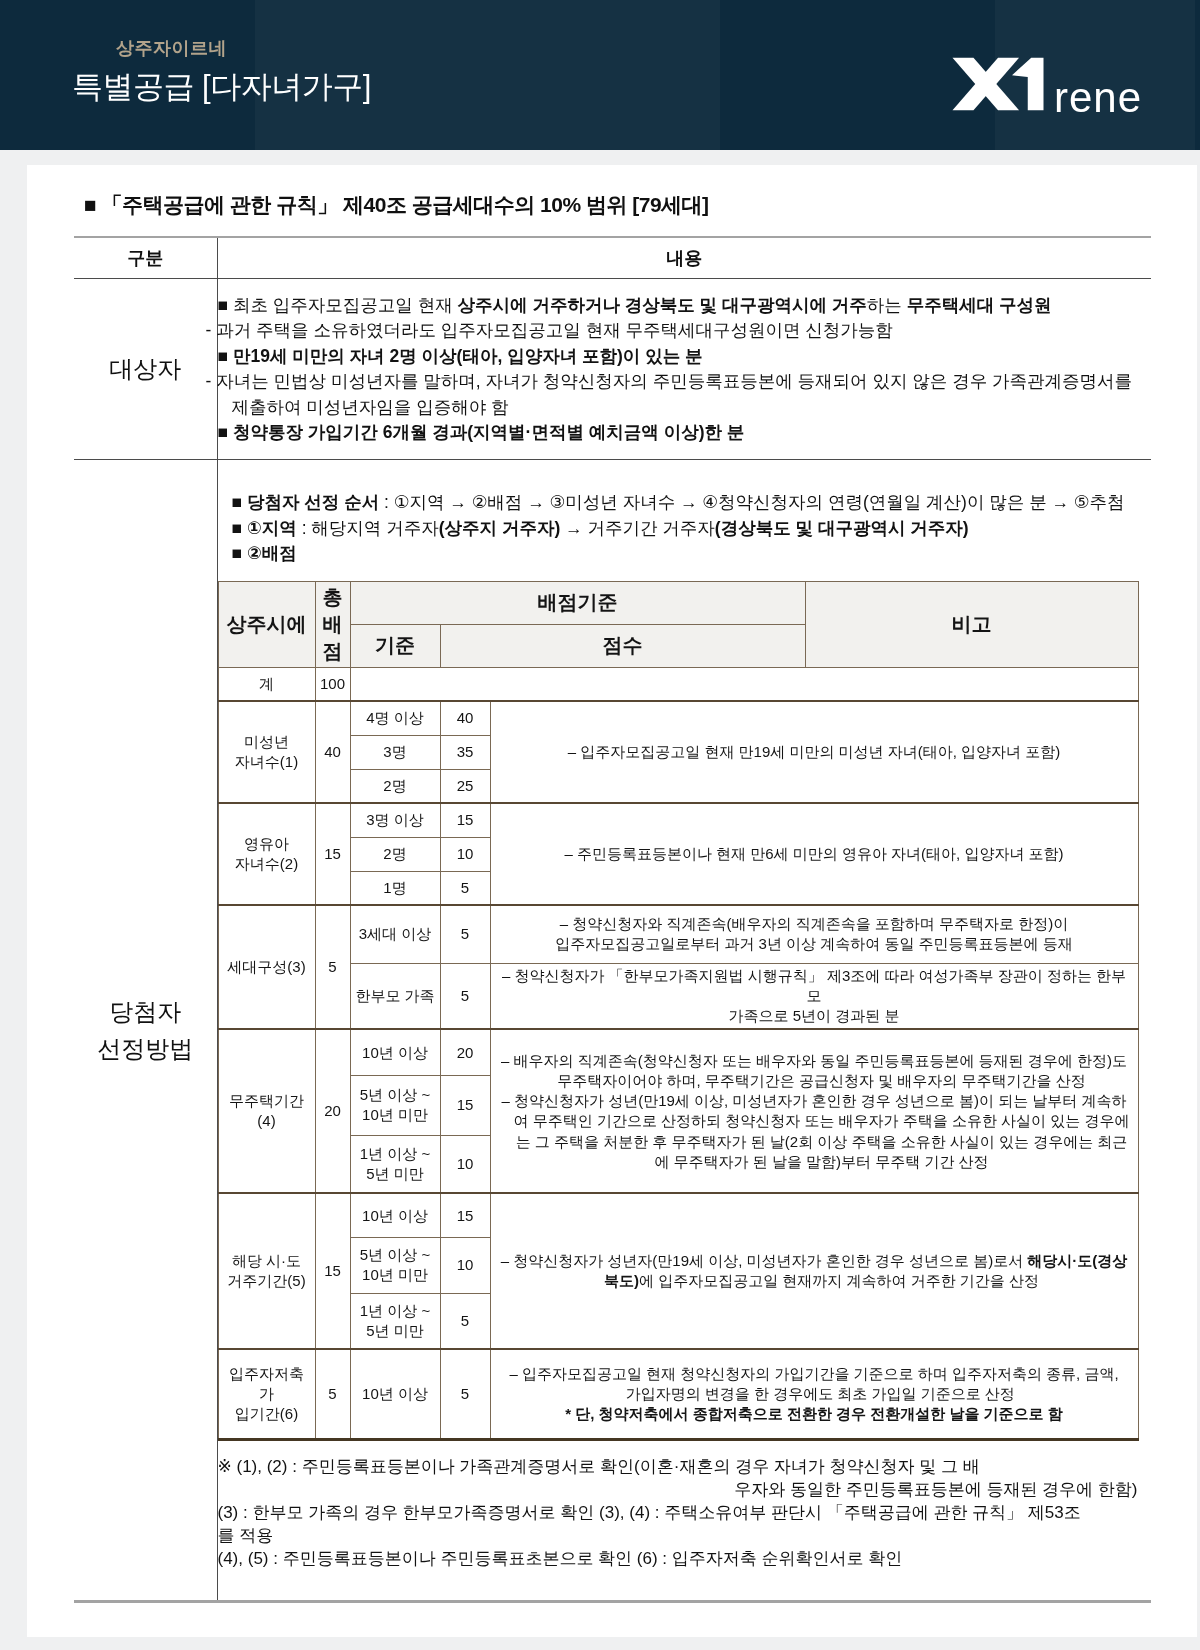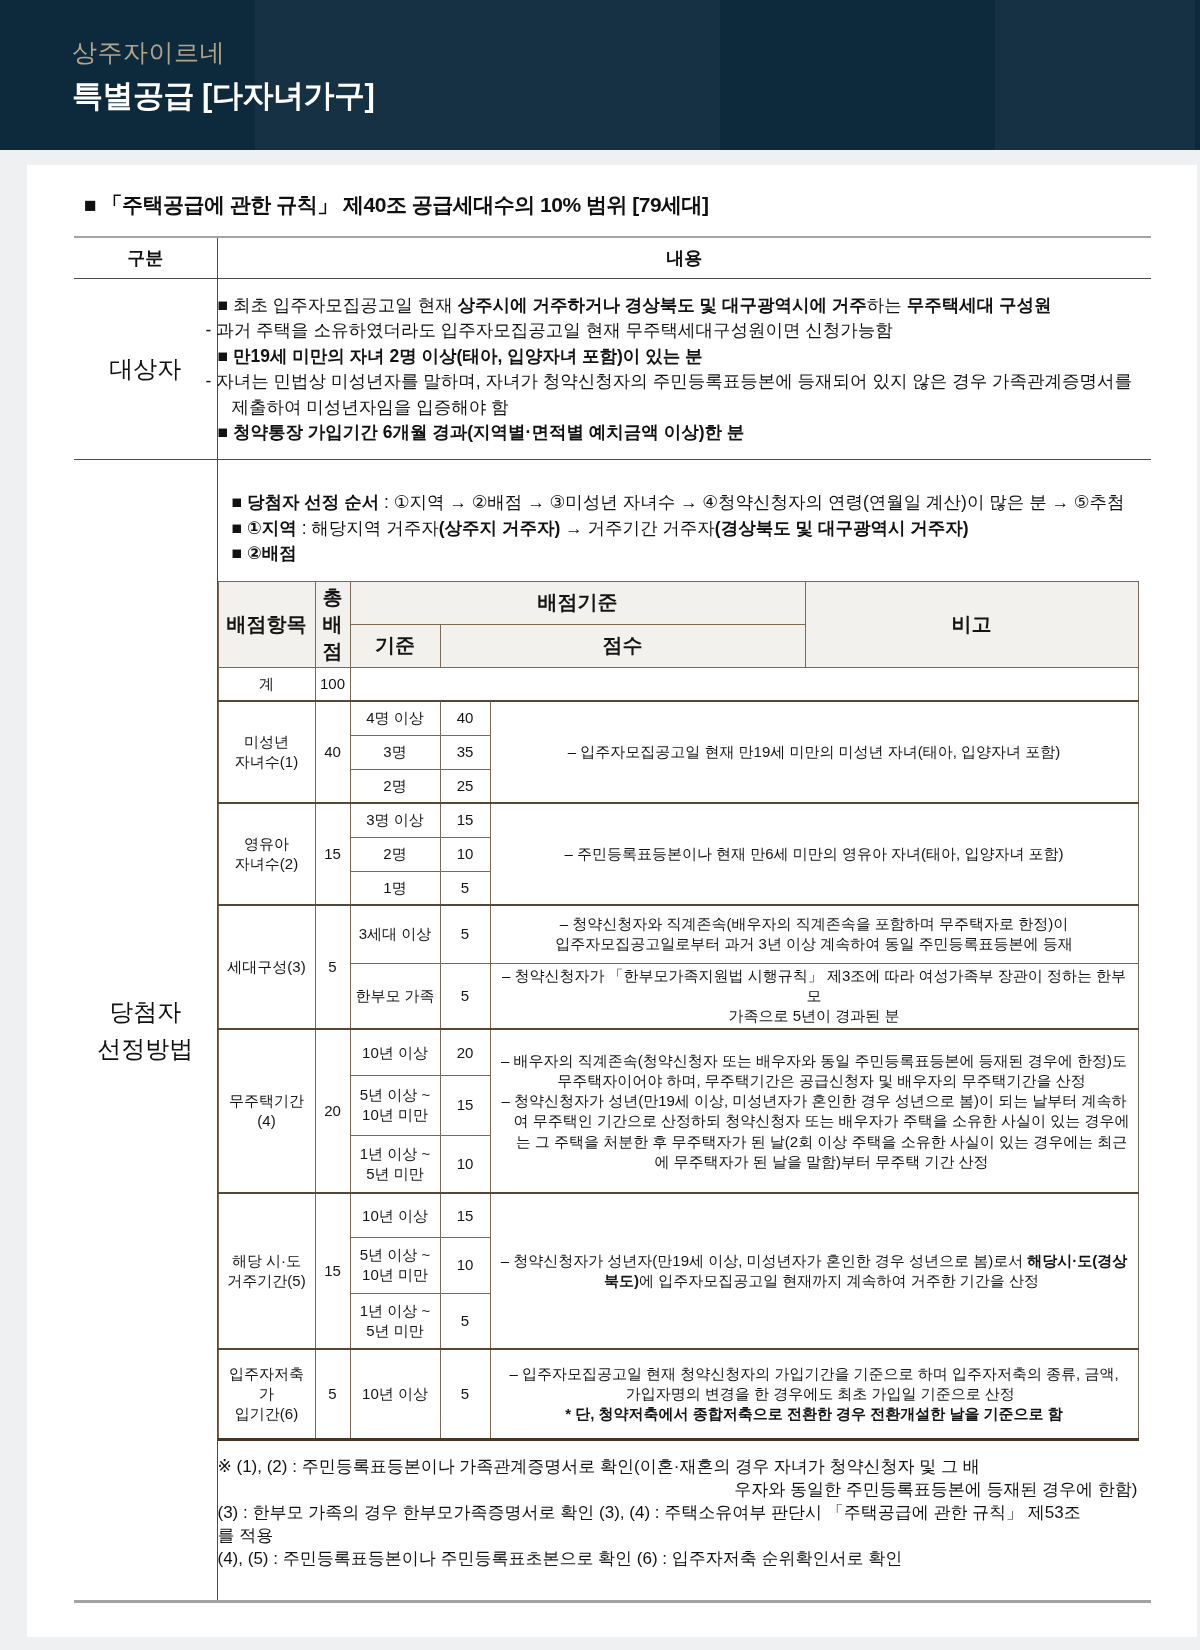--- a/index.html
+++ b/index.html
@@ -5,22 +5,22 @@
   html,body{margin:0;padding:0;}
   body{font-family:"Liberation Sans","DejaVu Sans",sans-serif;color:#111;}
   .page{position:relative;width:1200px;height:1650px;background:#eff0f1;overflow:hidden;}
 
   
   .banner{position:relative;width:1200px;height:150px;background:#0d2a3d;overflow:hidden;}
   .stripe{position:absolute;top:0;height:150px;background:rgba(255,255,255,0.035);}
   .stripe.a{left:255px;width:465px;}
   .stripe.b{left:995px;width:200px;}
   .head-text{position:absolute;left:72px;top:36px;}
-  .project{font-size:25px;font-weight:normal;color:#b2a38b;letter-spacing:0.5px;}
-  .doc-title{margin-top:6px;font-size:31px;font-weight:700;color:#ffffff;letter-spacing:-0.5px;}
+  .project{font-size:18px;font-weight:bold;color:#b2a38b;letter-spacing:0.5px;margin-left:44px;}
+  .doc-title{margin-top:6px;font-size:31px;font-weight:400;color:#ffffff;letter-spacing:-0.5px;}
   .logo{position:absolute;right:58px;top:56px;display:flex;align-items:flex-end;}
   .logo svg{display:block;}
   .brand{font-size:42px;font-weight:500;color:#ffffff;letter-spacing:1px;line-height:0.78;margin-left:10px;position:relative;top:3px;}
 
   
   .card{position:absolute;left:27px;top:165px;width:1170px;height:1472px;background:#ffffff;overflow:hidden;}
   .sec-title{margin:26px 0 0 57px;font-size:21px;font-weight:800;color:#101010;letter-spacing:-0.5px;}
 
   
   table.outer{border-collapse:collapse;table-layout:fixed;width:1077px;margin:17px 0 12px 47px;border-top:2px solid #a3a3a3;}
@@ -68,20 +68,32 @@
 
 <div class="page">
 
   <div class="banner">
     <div class="stripe a"></div>
     <div class="stripe b"></div>
     <div class="head-text">
       <div class="project">상주자이르네</div>
       <div class="doc-title">특별공급 [다자녀가구]</div>
     </div>
+    <div class="logo">
+      <span>
+        <svg viewBox="0 0 104 64" width="92" height="56" aria-hidden="true">
+          <g fill="#ffffff">
+            <polygon points="0,2 24,2 76,62 52,62"></polygon>
+            <polygon points="52,2 76,2 24,62 0,62"></polygon>
+            <polygon points="68,22 90,2 104,2 104,62 86,62 86,24"></polygon>
+          </g>
+        </svg>
+      </span>
+      <span class="brand">rene</span>
+    </div>
   </div>
 
   <div class="card">
     <h2 class="sec-title">■ 「주택공급에 관한 규칙」 제40조 공급세대수의 10% 범위 [79세대]</h2>
 
     <table class="outer">
       <colgroup>
           <col style="width:143px">
           <col>
         </colgroup>
@@ -117,21 +129,21 @@
             <colgroup>
               <col style="width:97px">
                   <col style="width:35px">
                   <col style="width:90px">
               <col style="width:50px">
                   <col style="width:315px">
                   <col style="width:333px">
             </colgroup>
             <thead>
               <tr style="height:40px">
-                <th rowspan="2">배점항목</th>
+                <th rowspan="2">상주시에</th>
                 <th rowspan="2" class="prewrap">총배
 점</th>
                 <th colspan="3">배점기준</th>
                 <th rowspan="2">비고</th>
               </tr>
               <tr style="height:40px">
                 <th>기준</th>
                 <th colspan="2">점수</th>
               </tr>
             </thead>

